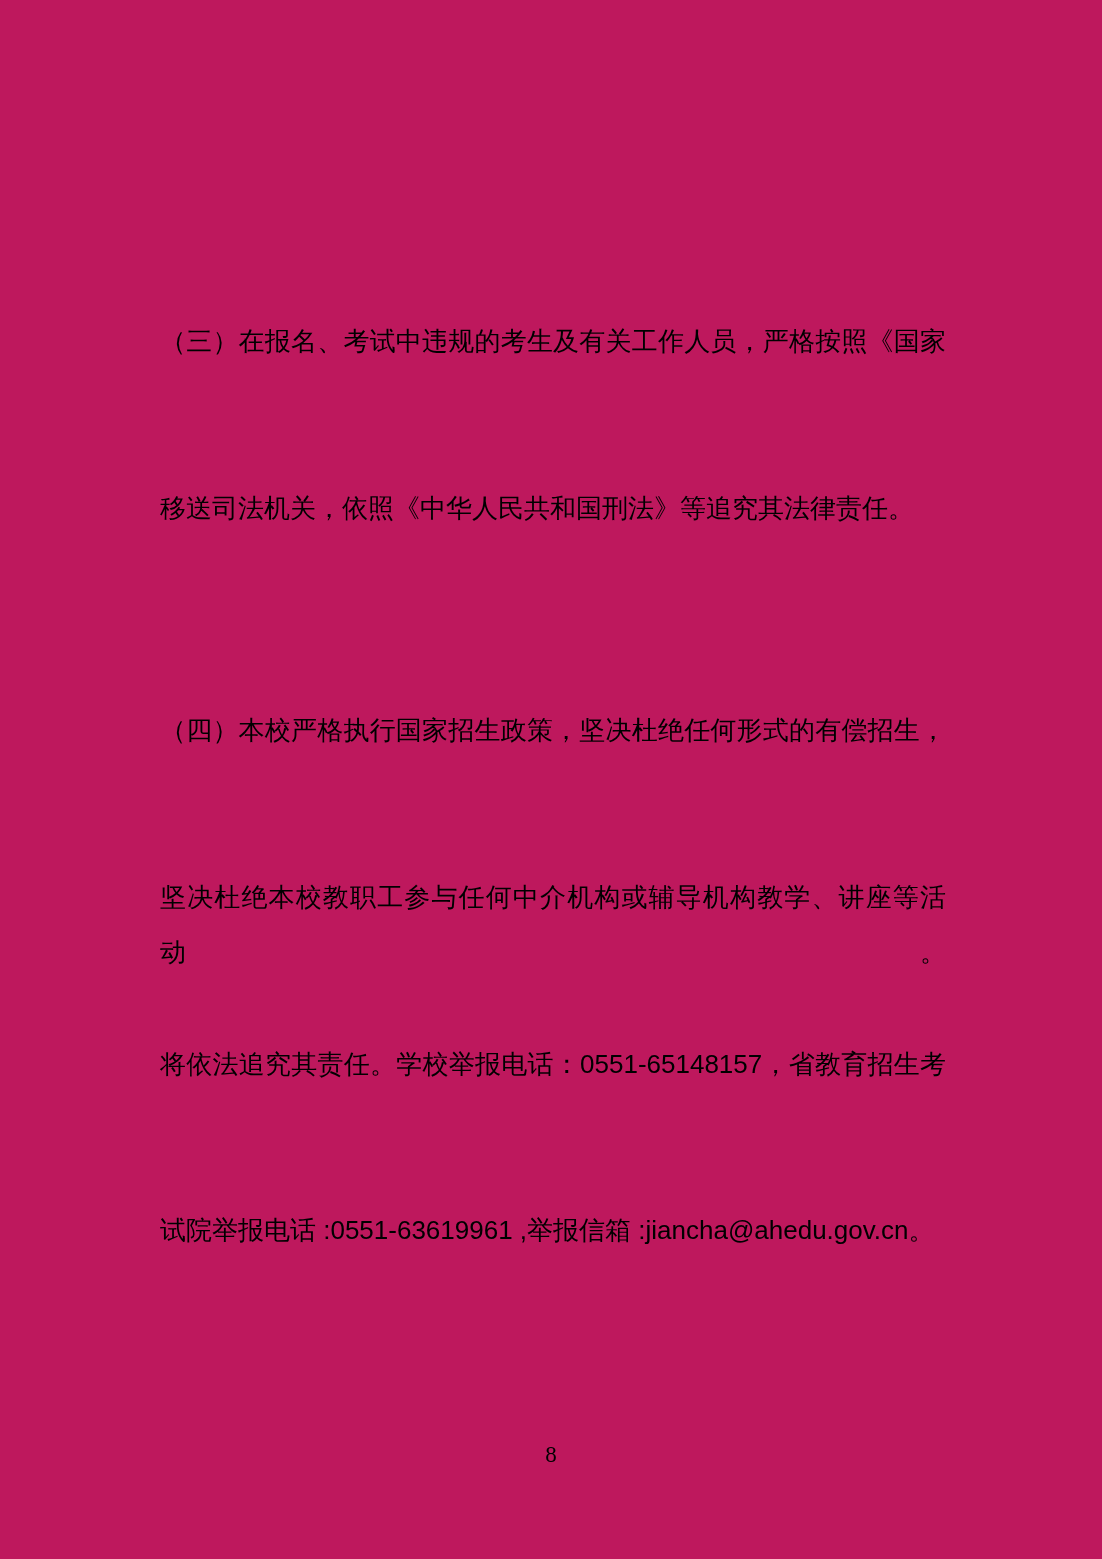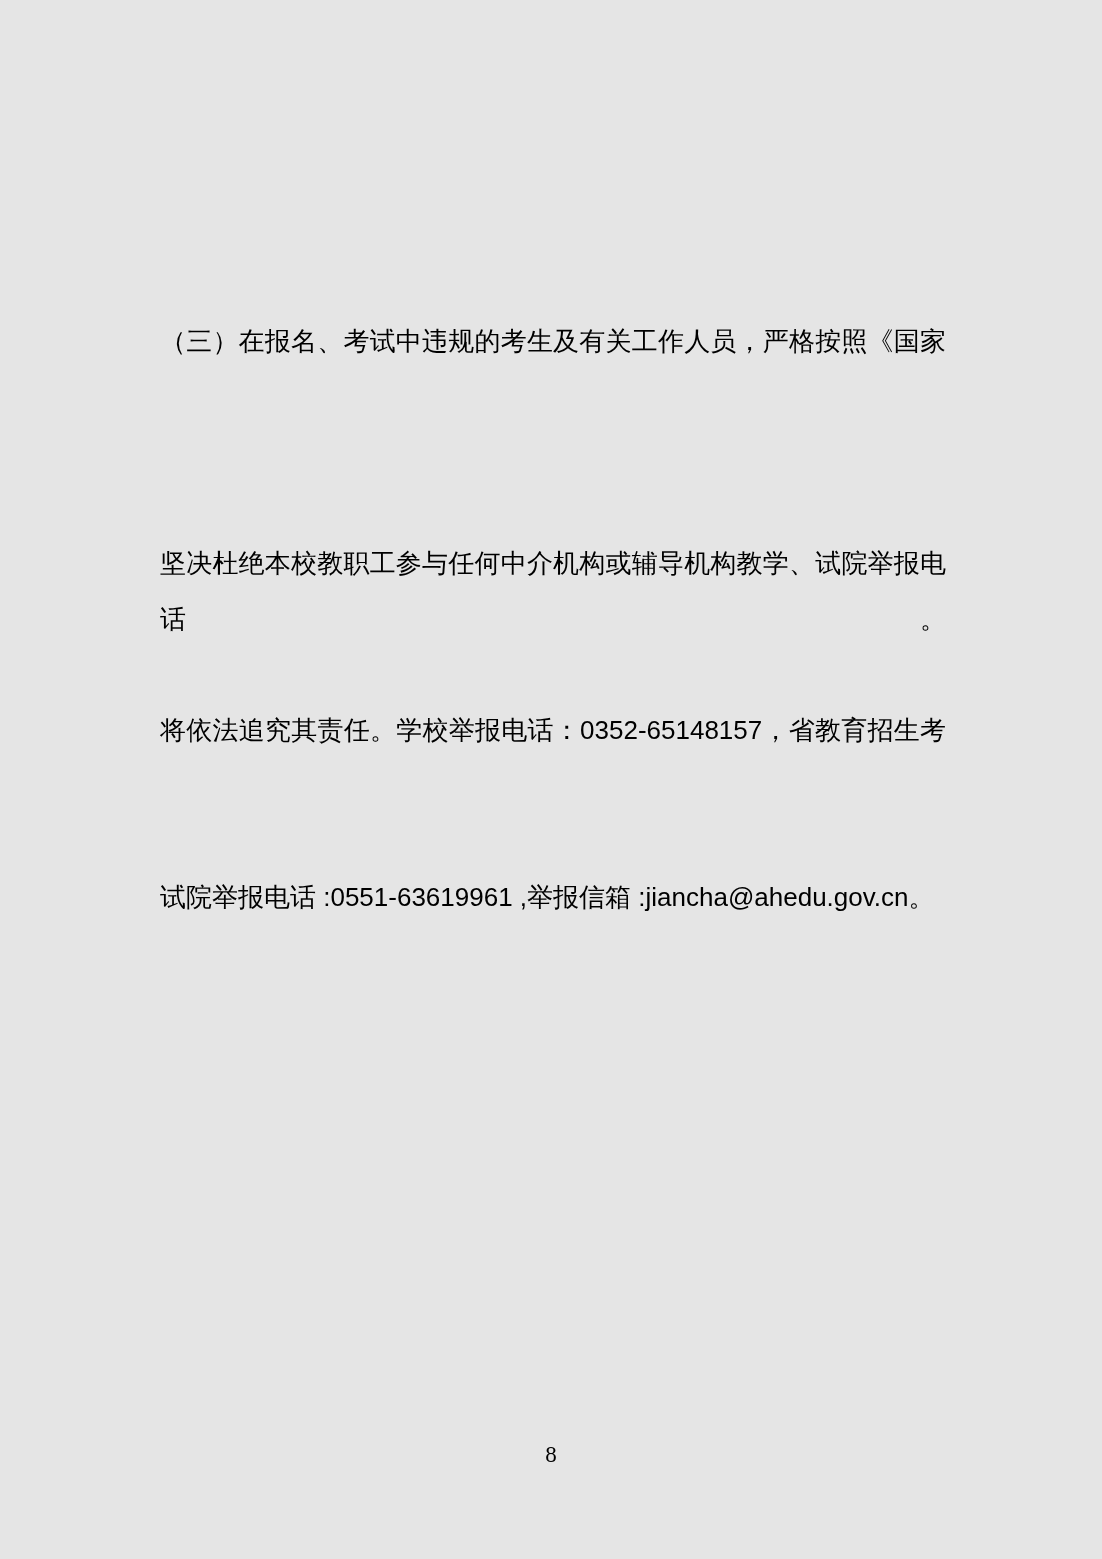--- a/index.html
+++ b/index.html
@@ -4,21 +4,21 @@
 <style>
   html, body {
     margin: 0;
     padding: 0;
     background: #ffffff;
   }
   .page {
     position: relative;
     width: 1102px;
     height: 1559px;
-    background: #e5e5e5;
+    background: #be185d;
     color: #000000;
     font-family: "Liberation Sans", sans-serif;
     overflow: hidden;
   }
   .doc-body {
     position: absolute;
     left: 160px;
     top: 147px;
     width: 786px;
     font-size: 26px;
@@ -51,23 +51,25 @@
   }
 </style>
 </head>
 <body>
 
 <div class="page">
 
   <div class="doc-body">
     
     <div class="doc-line fill">（三）在报名、考试中违规的考生及有关工作人员，严格按照《国家</div>
+    <div class="doc-line">移送司法机关，依照《中华人民共和国刑法》等追究其法律责任。</div>
     
-    <div class="doc-line fill">坚决杜绝本校教职工参与任何中介机构或辅导机构教学、试院举报电话。</div>
-    <div class="doc-line fill">将依法追究其责任。学校举报电话：0352-65148157，省教育招生考</div>
+    <div class="doc-line fill">（四）本校严格执行国家招生政策，坚决杜绝任何形式的有偿招生，</div>
+    <div class="doc-line fill">坚决杜绝本校教职工参与任何中介机构或辅导机构教学、讲座等活动。</div>
+    <div class="doc-line fill">将依法追究其责任。学校举报电话：0551-65148157，省教育招生考</div>
     <div class="doc-line">试院举报电话 :0551-63619961 ,举报信箱 :jiancha@ahedu.gov.cn。</div>
     
     
     
     
     
     
     
     
     

